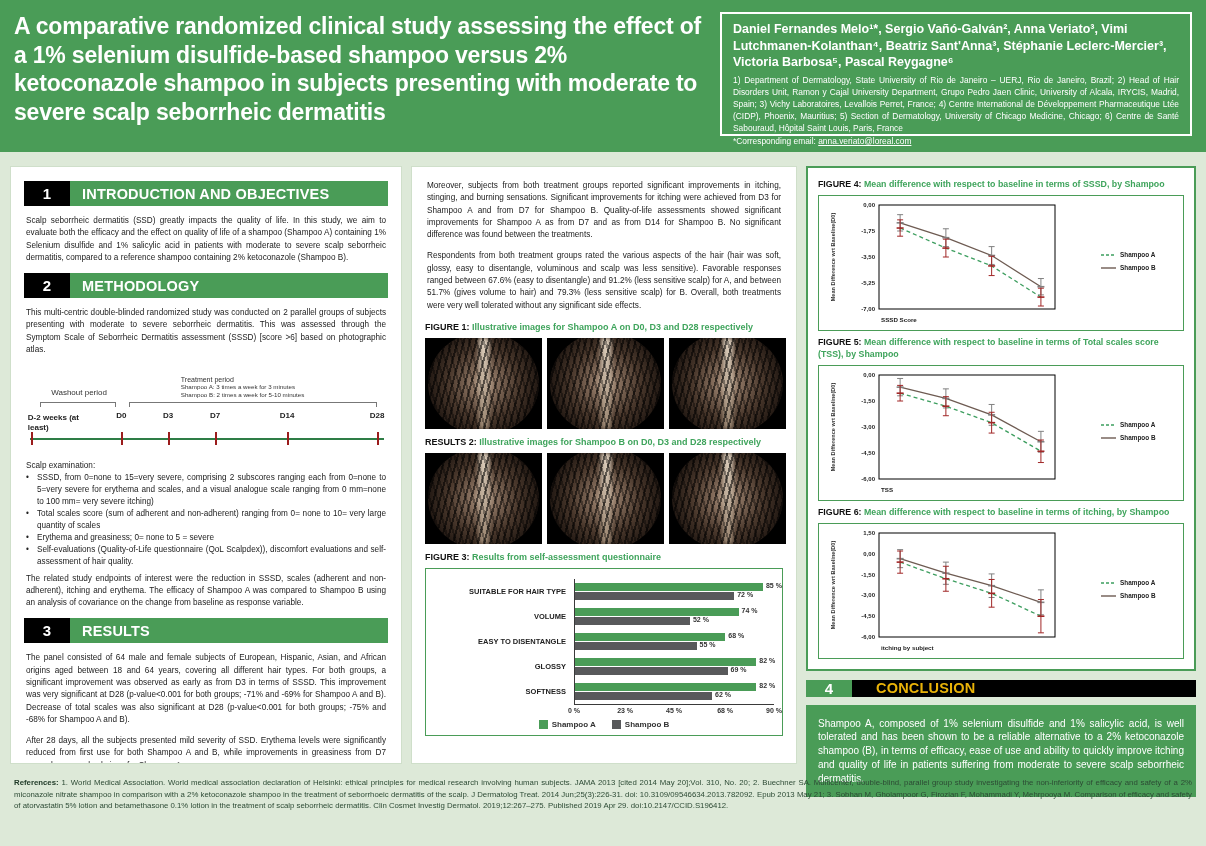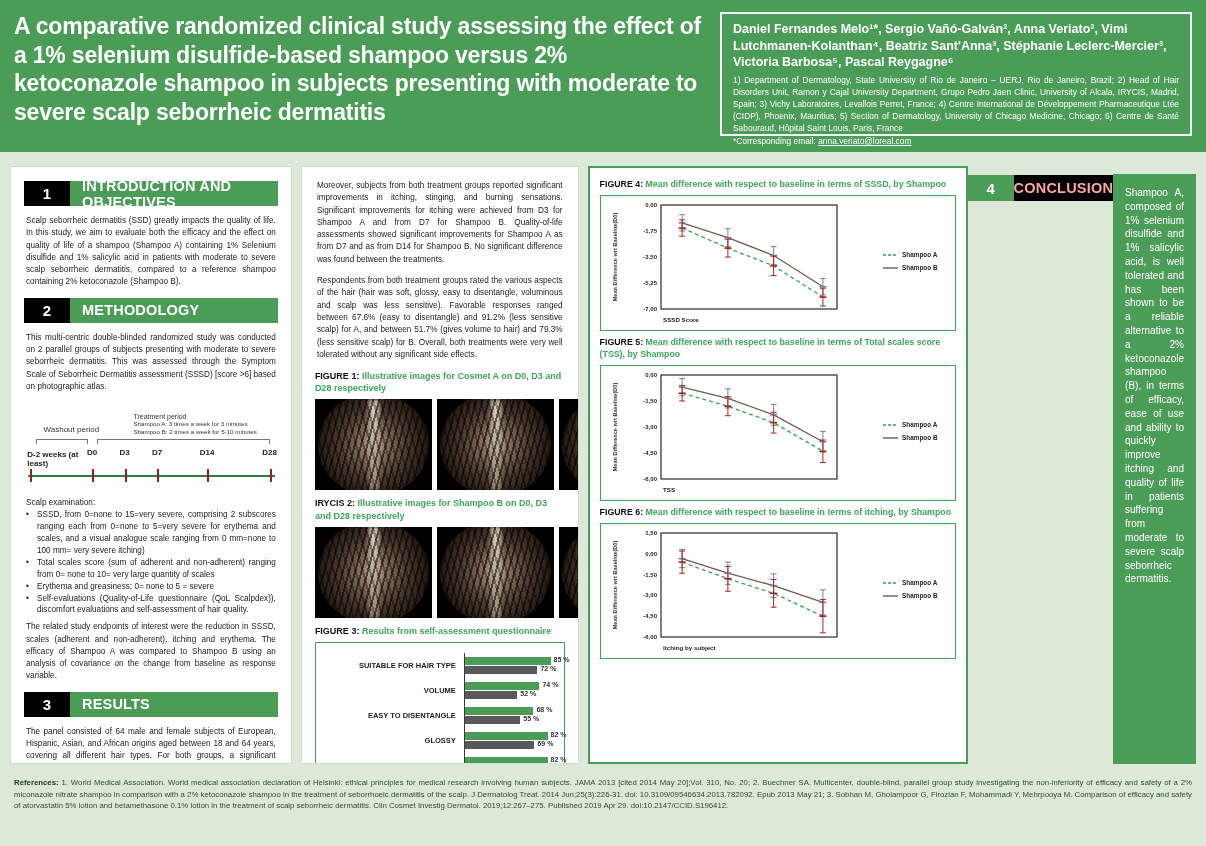--- a/index.html
+++ b/index.html
@@ -13,21 +13,21 @@
   .author-names { font-weight:bold; font-size:12.5px; line-height:1.32; }
   .affiliations { font-size:8.4px; line-height:1.45; margin-top:3px; text-align:justify; }
   .email-line { font-size:8.4px; margin-top:2px; }
   .email-line a { color:#fff; }
 
   
   .content { background:#dde9d8; height:618px; padding:14px 10px 6px; display:flex; gap:9px; }
   .col-left, .col-mid { background:#fff; border:1px solid #cfdfca; padding:8px 13px; height:598px; overflow:hidden; }
   .col-left { width:392px; }
   .col-mid  { width:386px; }
-  .col-right{ flex:1; display:flex; flex-direction:row; height:598px; }
+  .col-right{ flex:1; display:flex; flex-direction:column; height:598px; }
 
   .section-header { display:flex; height:25px; margin:6px 0 9px; }
   .sec-num { width:46px; background:#000; color:#fff; font-weight:bold; font-size:15px; display:flex; align-items:center; justify-content:center; }
   .sec-title { flex:1; background:#4a9c57; color:#fff; font-weight:bold; font-size:14.5px; display:flex; align-items:center; padding-left:12px; letter-spacing:.2px; }
 
   .para { font-size:8.2px; line-height:1.5; text-align:justify; color:#222; margin:5px 2px 9px; }
 
   
   .timeline { margin:4px 2px 8px; }
   .tl-top { position:relative; height:42px; }
@@ -80,21 +80,21 @@
   .bar-legend { display:flex; justify-content:center; gap:16px; margin-top:3px; }
   .bar-legend-item { display:flex; align-items:center; gap:4px; font-size:8px; font-weight:bold; color:#333; }
   .legend-swatch { width:9px; height:9px; }
 
   
   .figures-panel { background:#fff; border:2px solid #4a9c57; padding:6px 10px 4px; }
   .chart-box { border:1px solid #4a9c57; margin:1px 0 6px; padding:2px 0 0 2px; }
   .fig-caption.right { font-size:8.8px; margin:5px 0 4px; }
   .conclusion-header { display:flex; height:26px; margin-top:9px; }
   .conc-num { width:46px; background:#4a9c57; color:#fff; font-weight:bold; font-size:15px; display:flex; align-items:center; justify-content:center; }
-  .conc-title { flex:1; background:#000; color:#fca5a5; font-weight:bold; font-size:14.5px; display:flex; align-items:center; padding-left:0; letter-spacing:.2px; }
+  .conc-title { flex:1; background:#000; color:#eab308; font-weight:bold; font-size:14.5px; display:flex; align-items:center; padding-left:24px; letter-spacing:.2px; }
   .conclusion-box { background:#4a9c57; color:#fff; font-size:10px; line-height:1.38; padding:12px 12px; text-align:justify; margin-top:8px; flex:1; }
 
   
   .footer { background:#dde9d8; height:76px; padding:7px 14px; }
   .refs { font-size:7.8px; line-height:1.5; color:#2c4a34; text-align:justify; }
   .refs b { color:#203b28; }
 </style>
 </head>
 <body>
 
@@ -179,36 +179,36 @@
     <p class="para">The panel consisted of 64 male and female subjects of European, Hispanic, Asian, and African origins aged between 18 and 64 years, covering all different hair types. For both groups, a significant improvement was observed as early as from D3 in terms of SSSD. This improvement was very significant at D28 (p-value&lt;0.001 for both groups; -71% and -69% for Shampoo A and B). Decrease of total scales was also significant at D28 (p-value&lt;0.001 for both groups; -75% and -68% for Shampoo A and B).</p>
     <p class="para">After 28 days, all the subjects presented mild severity of SSD. Erythema levels were significantly reduced from first use for both Shampoo A and B, while improvements in greasiness from D7 onwards were only obvious for Shampoo A.</p>
   </div>
 
   <div class="col-mid">
     <p class="para">Moreover, subjects from both treatment groups reported significant improvements in itching, stinging, and burning sensations. Significant improvements for itching were achieved from D3 for Shampoo A and from D7 for Shampoo B. Quality-of-life assessments showed significant improvements for Shampoo A as from D7 and as from D14 for Shampoo B. No significant difference was found between the treatments.</p>
     <p class="para">Respondents from both treatment groups rated the various aspects of the hair (hair was soft, glossy, easy to disentangle, voluminous and scalp was less sensitive). Favorable responses ranged between 67.6% (easy to disentangle) and 91.2% (less sensitive scalp) for A, and between 51.7% (gives volume to hair) and 79.3% (less sensitive scalp) for B. Overall, both treatments were very well tolerated without any significant side effects.</p>
 
     <div class="fig-caption">
       <span class="fig-label">FIGURE 1:</span>
-      <span class="fig-text">Illustrative images for Cosmet A on D0, D3 and D28 respectively</span>
+      <span class="fig-text">Illustrative images for Shampoo A on D0, D3 and D28 respectively</span>
     </div>
     <div class="scalp-row">
       <div class="scalp">
           <div class="scalp-circle"></div>
         </div>
       <div class="scalp">
           <div class="scalp-circle"></div>
         </div>
       <div class="scalp">
           <div class="scalp-circle"></div>
         </div>
     </div>
 
     <div class="fig-caption">
-      <span class="fig-label">IRYCIS 2:</span>
+      <span class="fig-label">RESULTS 2:</span>
       <span class="fig-text">Illustrative images for Shampoo B on D0, D3 and D28 respectively</span>
     </div>
     <div class="scalp-row">
       <div class="scalp">
           <div class="scalp-circle"></div>
         </div>
       <div class="scalp">
           <div class="scalp-circle"></div>
         </div>
       <div class="scalp">

